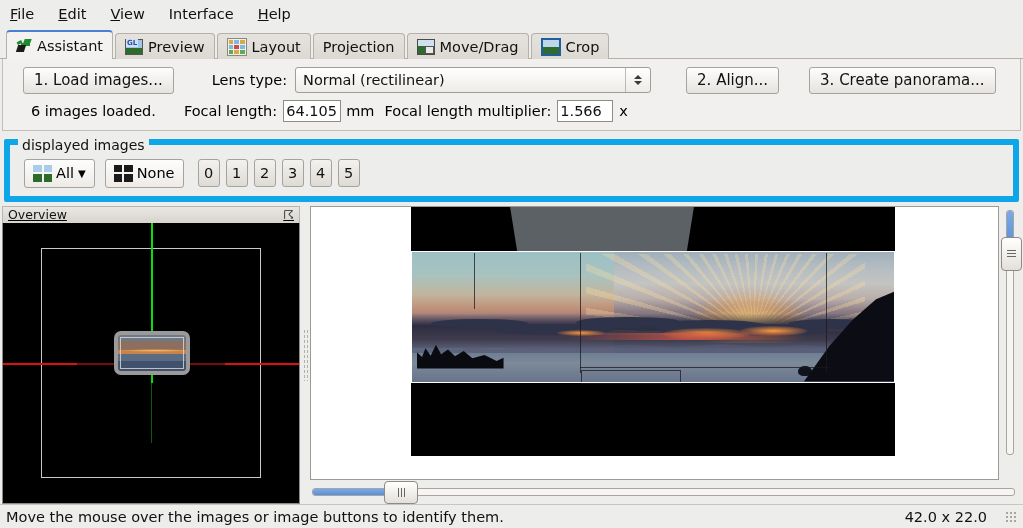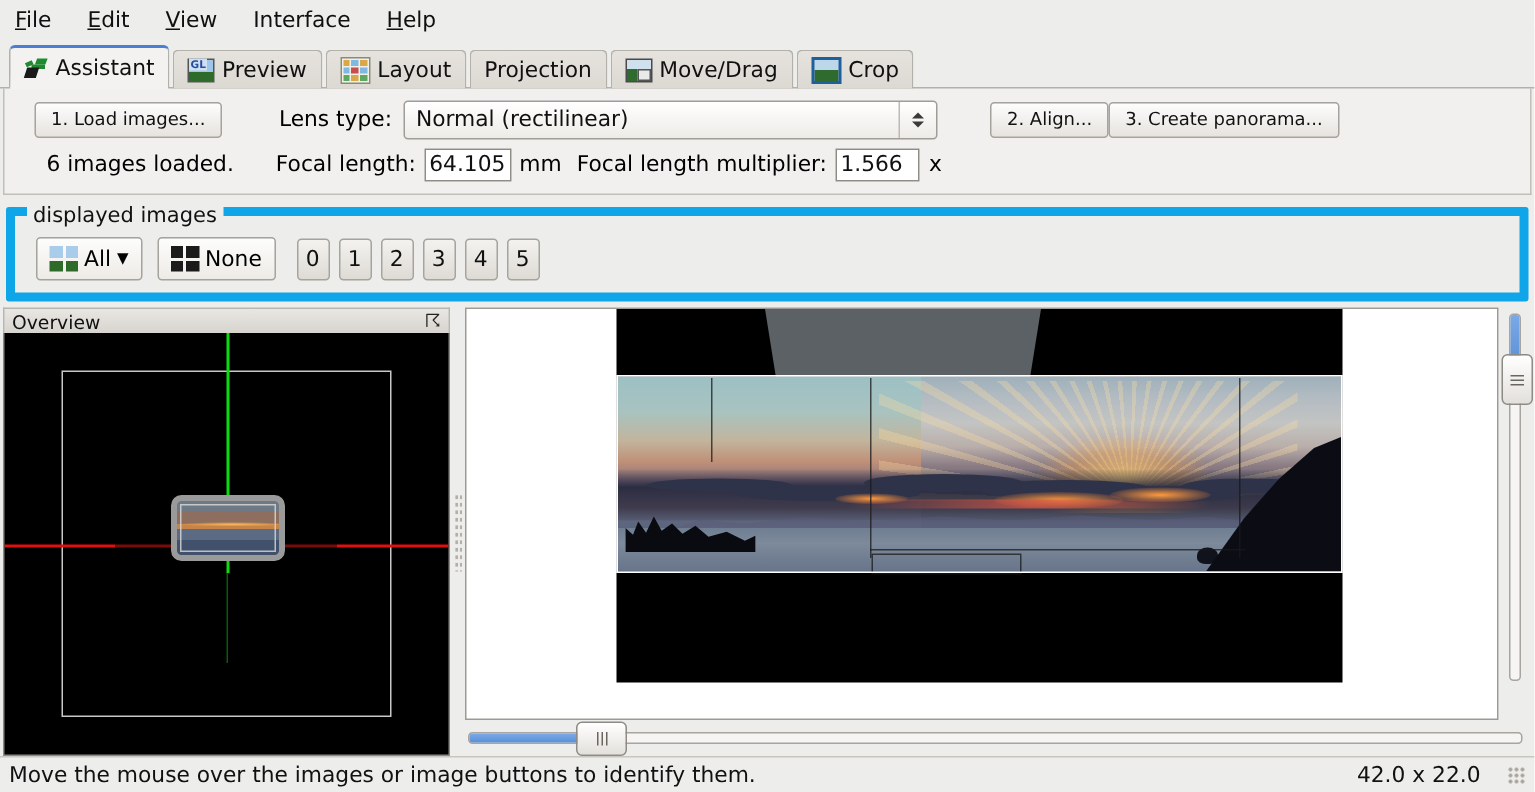--- a/index.html
+++ b/index.html
@@ -98,21 +98,21 @@
     margin: 0 2px;
     padding: 8px 10px 8px 10px;
     flex: 0 0 auto;
   }
   .arow { display:flex; align-items:center; }
   .arow + .arow { margin-top: 6px; }
 
   .btn {
     border:1px solid #a6a29c; border-radius:3px;
     background: linear-gradient(#fdfdfd, #e6e3df);
-    padding:4px 10px; font-size:12px; color:#111; line-height:1.1;
+    padding:4px 10px; font-size:15px; color:#111; line-height:1.1;
     box-sizing:border-box; white-space:nowrap; cursor:default;
   }
   .lbl { font-size:14.5px; color:#000000; white-space:nowrap; }
 
   .combo {
     border:1px solid #a09c96; border-radius:3px;
     background: linear-gradient(#ffffff, #eeebe7);
     height:26px; width:356px; display:flex; align-items:center;
     padding-left:7px; font-size:14.5px; color:#111; box-sizing:border-box;
     position:relative;
@@ -159,21 +159,21 @@
   .numbtn {
     width:22px; height:28px; border:1px solid #a6a29c; border-radius:3px;
     background: linear-gradient(#f4f2ef,#dedbd5);
     display:flex; align-items:center; justify-content:center;
     font-size:14.5px; color:#111; box-sizing:border-box; cursor:default;
   }
 
   
   .mainarea { flex:1 1 auto; display:flex; min-height:0; padding:4px 2px 0 2px; }
 
-  .left-dock { width:298px; display:flex; flex-direction:column; min-width:0; }
+  .left-dock { width:298px; display:flex; flex-direction:column; min-width:0;text-decoration:underline; }
   .dock-title {
     height:17px; background: linear-gradient(#e9e7e3,#d7d4cf);
     border:1px solid #b9b5af; border-bottom:none;
     display:flex; align-items:center; justify-content:space-between;
     padding:0 5px; font-size:12.5px; color:#111; box-sizing:border-box;
   }
   .pin { font-size:12px; line-height:1; color:#222; }
   .overview-gl { flex:1 1 auto; background:#000; position:relative; border:1px solid #8d8a85;
                  border-top:none; overflow:hidden; }
   .ov-rect { position:absolute; left:38px; top:25px; right:38px; bottom:25px;
@@ -346,21 +346,21 @@
       <div class="btn" style="margin-left:10px;">1. Load images...</div>
       <div class="lbl" style="margin-left:38px;">Lens type:</div>
       <div class="combo" style="margin-left:8px;">
         <span>Normal (rectilinear)</span>
         <span class="arrows">
           <i class="chev up"></i>
             <i class="chev down"></i>
         </span>
       </div>
       <div class="btn" style="margin-left:35px;">2. Align...</div>
-      <div class="btn" style="">3. Create panorama...</div>
+      <div class="btn" style="margin-left:30px;">3. Create panorama...</div>
     </div>
     <div class="arow">
       <div class="lbl" style="margin-left:18px;">6 images loaded.</div>
       <div class="lbl" style="margin-left:28px;">Focal length:</div>
       <div class="txtin" style="margin-left:6px; width:58px;">64.105</div>
       <div class="lbl" style="margin-left:5px;">mm</div>
       <div class="lbl" style="margin-left:10px;">Focal length multiplier:</div>
       <div class="txtin" style="margin-left:6px; width:56px;">1.566</div>
       <div class="lbl" style="margin-left:6px;">x</div>
     </div>

